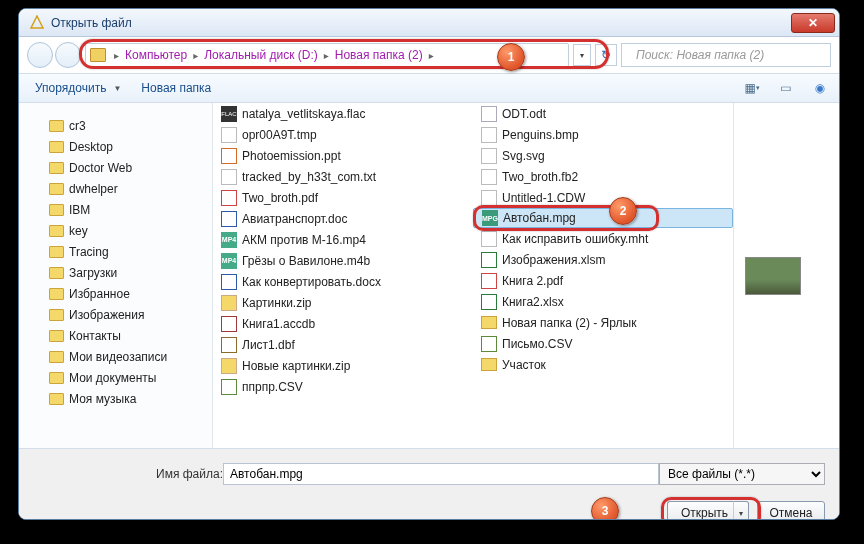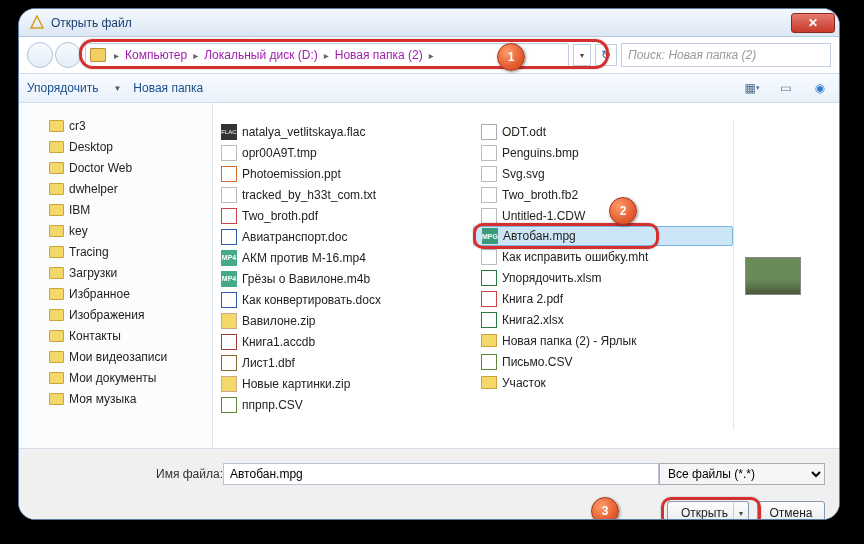--- a/index.html
+++ b/index.html
@@ -1,42 +1,42 @@
 <!DOCTYPE html>
 <html><head>
 <meta charset="utf-8">
 <style>
 * { box-sizing: border-box; margin: 0; padding: 0; font-family: "Segoe UI", Tahoma, sans-serif; font-size: 12px; }
 body { background: #000; width: 864px; height: 544px; position: relative; }
-.window { position: absolute; top: 8px; left: 18px; width: 822px; height: 512px; background: #fff; border: 1px solid #5a7ca0; border-radius: 17px; overflow: hidden; box-shadow: 0 0 8px rgba(0,0,0,.4); }
+.window { position: absolute; top: 8px; left: 18px; width: 822px; height: 512px; background: #fff; border: 1px solid #5a7ca0; border-radius: 8px; overflow: hidden; box-shadow: 0 0 8px rgba(0,0,0,.4); }
 .titlebar { height: 28px; background: linear-gradient(#f4f8fc,#dce7f5); display: flex; align-items: center; padding: 0 4px; border-bottom: 1px solid #b8c8dc; }
 .titlebar .appicon { width: 16px; height: 16px; margin: 0 6px; color: #d4a017; }
 .titlebar .title { flex: 1; color: #1a3e6e; font-size: 12px; }
 .closebtn { width: 44px; height: 20px; background: linear-gradient(#e47a6e,#c83a2a); border: 1px solid #8a2a1e; border-radius: 3px; display: flex; align-items: center; justify-content: center; color: #fff; font-weight: bold; }
 .navrow { height: 36px; display: flex; align-items: center; padding: 4px 8px; gap: 4px; }
 .navbtns { display: flex; gap: 2px; }
 .navbtn { width: 26px; height: 26px; border: 1px solid #adc4db; border-radius: 50%; background: linear-gradient(#f6fafd,#e4eef8); }
 .breadcrumb-wrap { flex: 1; position: relative; }
 .breadcrumb { height: 24px; border: 1px solid #c0cedd; background: #fff; display: flex; align-items: center; padding: 0 4px; border-radius: 2px; }
 .breadcrumb .bc-icon { width: 16px; height: 14px; background: #f0d060; border: 1px solid #c09030; border-radius: 1px; margin-right: 4px; }
 .breadcrumb span { color: #a21caf; padding: 0 2px; }
 .breadcrumb .sep { color: #666; padding: 0 4px; font-size: 10px; }
 .ring-red { position: absolute; border: 3px solid #d43030; border-radius: 14px; pointer-events: none; box-shadow: 0 0 2px rgba(0,0,0,.3); }
 .refreshbtn { width: 22px; height: 22px; border: 1px solid #c0cedd; background: #fff; display: flex; align-items: center; justify-content: center; color: #2a6ab0; }
-.searchbox { width: 210px; height: 24px; border: 1px solid #c0cedd; background: #fff; display: flex; align-items: center; padding: 0 6px; color: #999; font-style: italic; }
+.searchbox { width: 210px; height: 24px; border: 1px solid #c0cedd; background: #fff; display: flex; align-items: center; padding: 0 14px; color: #999; font-style: italic; }
 .toolbar { height: 30px; background: linear-gradient(#f7fbff,#e8f1fa); border-top: 1px solid #d2dde9; border-bottom: 1px solid #d2dde9; display: flex; align-items: center; padding: 0 8px; gap: 12px; }
-.toolbar .tb-item { color: #1a4e8a; display: flex; align-items: center; gap: 15px; }
+.toolbar .tb-item { color: #1a4e8a; display: flex; align-items: center; gap: 7px; margin-left: 8px; }
 .toolbar .tb-item .drop { font-size: 8px; color: #555; }
 .toolbar .spacer { flex: 1; }
 .tb-icon { width: 22px; height: 20px; border: 1px solid transparent; display: flex; align-items: center; justify-content: center; color: #4a6a8a; }
 .main { display: flex; height: 346px; border-bottom: 1px solid #d2dde9; }
 .sidebar { width: 194px; border-right: 1px solid #e0e6ee; overflow: hidden; padding: 12px 0; background: #fafcfe; }
 .sb-item { display: flex; align-items: center; height: 21px; padding-left: 30px; gap: 5px; color: #222; white-space: nowrap; }
 .sb-item .fico { width: 15px; height: 12px; background: #f5d86a; border: 1px solid #caa43a; border-radius: 1px; flex-shrink: 0; }
-.files { flex: 1; display: flex; padding: 18px 0; position: relative; }
+.files { flex: 1; display: flex; padding: 0 0; position: relative; }
 .fcol { width: 260px; }
 .fitem { display: flex; align-items: center; height: 21px; padding-left: 8px; gap: 5px; color: #222; white-space: nowrap; overflow: hidden; }
 .fitem.selected { background: #cde6f7; border: 1px solid #7ab4e0; border-radius: 2px; height: 20px; }
 .fitem .ico { width: 16px; height: 16px; flex-shrink: 0; display: flex; align-items: center; justify-content: center; font-size: 10px; }
 .ico.doc { background: #fff; border: 1px solid #aab; }
 .ico.pdf { background: #fff; border: 1px solid #c44; color: #c44; }
 .ico.zip { background: #f5d86a; border: 1px solid #ca8; }
 .ico.mp4 { background: #4a8; color: #fff; font-size: 7px; font-weight: bold; }
 .ico.mpg { background: #3a9a7a; color: #fff; font-size: 7px; font-weight: bold; }
 .ico.xls { background: #fff; border: 1px solid #2a7a3a; color: #2a7a3a; }
@@ -211,21 +211,21 @@
           <div class="fitem">
             <div class="ico mp4">MP4</div>
             <span>Грёзы о Вавилоне.m4b</span>
           </div>
           <div class="fitem">
             <div class="ico docx"></div>
             <span>Как конвертировать.docx</span>
           </div>
           <div class="fitem">
             <div class="ico zip"></div>
-            <span>Вавилоне.zip</span>
+            <span>Картинки.zip</span>
           </div>
           <div class="fitem">
             <div class="ico accdb"></div>
             <span>Книга1.accdb</span>
           </div>
           <div class="fitem">
             <div class="ico dbf"></div>
             <span>Лист1.dbf</span>
           </div>
           <div class="fitem">
@@ -262,21 +262,21 @@
           <div class="fitem selected">
             <div class="ico mpg">MPG</div>
             <span>Автобан.mpg</span>
           </div>
           <div class="fitem">
             <div class="ico generic"></div>
             <span>Как исправить ошибку.mht</span>
           </div>
           <div class="fitem">
             <div class="ico xls"></div>
-            <span>Упорядочить.xlsm</span>
+            <span>Изображения.xlsm</span>
           </div>
           <div class="fitem">
             <div class="ico pdf"></div>
             <span>Книга 2.pdf</span>
           </div>
           <div class="fitem">
             <div class="ico xls"></div>
             <span>Книга2.xlsx</span>
           </div>
           <div class="fitem">

